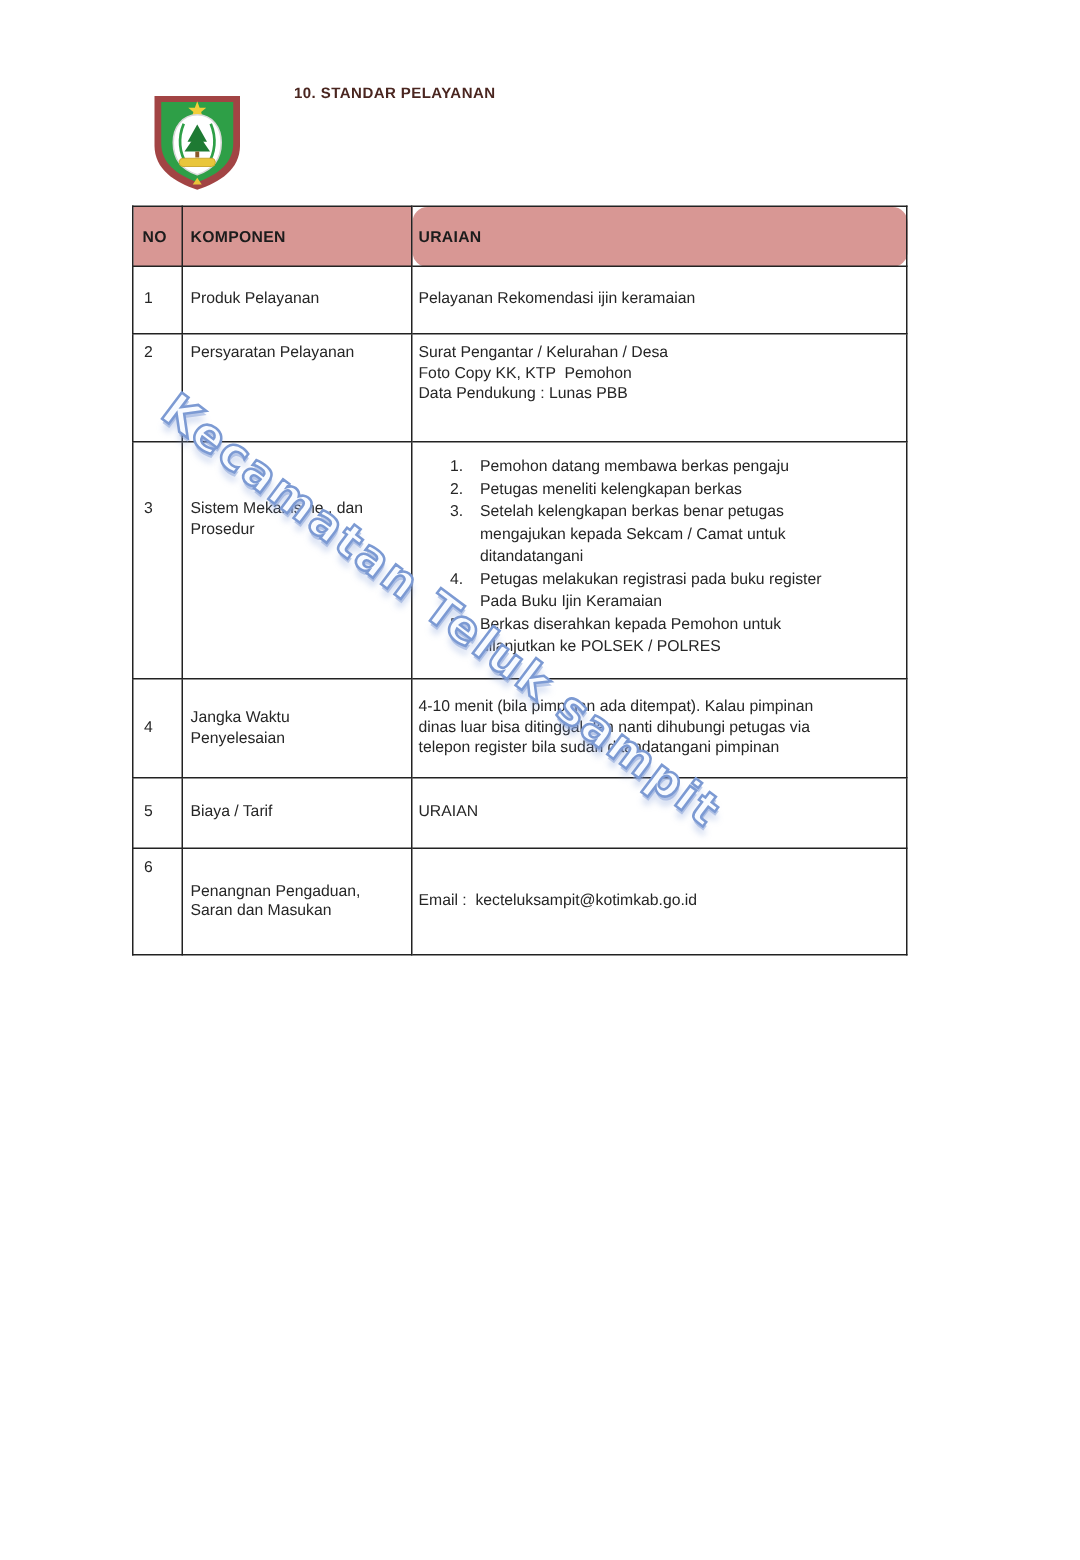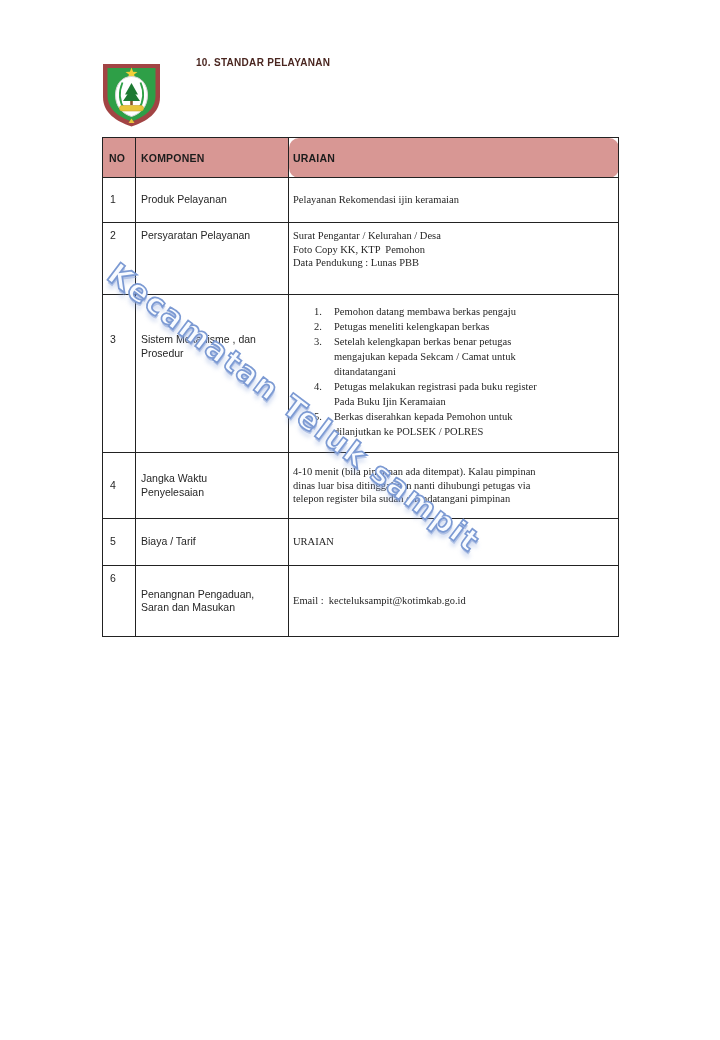--- a/index.html
+++ b/index.html
@@ -8,39 +8,39 @@
     font-family:"Liberation Sans","DejaVu Sans",sans-serif;color:#262626;
   }
   .logo{position:absolute;left:100px;top:61px;width:63px;height:67px;}
   .title{
     position:absolute;left:196px;top:55px;
     font-weight:bold;font-size:10px;line-height:16px;letter-spacing:.3px;
     color:var(--title, #4a2620);white-space:nowrap;
   }
   .title .l2{margin-left:17px;}
   table.std{
-    position:absolute;left:102px;top:137px;width:516px;
+    position:absolute;left:88px;top:137px;width:516px;
     border-collapse:collapse;table-layout:fixed;
   }
   .std th,.std td{border:1px solid var(--table-border,#222222);}
   .std th{
     background:var(--header-bg,#d89794);
     font-size:10.5px;font-weight:bold;text-align:left;color:#1c1c1c;
     height:39px;padding:0 3px;letter-spacing:.2px;
   }
   .std th.c-no{padding-left:6px;}
   .std th.c-komp{padding-left:5px;}
   .std th.c-ur{padding-left:4px;border-radius:10px;}
   .std td{
     font-size:10.5px;line-height:13.5px;vertical-align:middle;
     padding:2px 4px;color:#262626;
   }
   .std td.no{padding-left:7px;}
   .std td.komp{padding-left:5px;margin-top:24px;}
-  .std td.ur{padding-left:4px;font-family:Liberation Serif, serif;}
+  .std td.ur{padding-left:4px;}
   tr.r1{height:45px;} tr.r2{height:72px;} tr.r3{height:158px;}
   tr.r4{height:66px;} tr.r5{height:47px;} tr.r6{height:71px;}
   .vtop{vertical-align:top !important;padding-top:6px !important;}
   .vtop-deep{vertical-align:top !important;padding-top:38px !important;}
   .list-cell{vertical-align:top !important;padding-top:9px !important;}
   .line{white-space:pre-wrap;}
   ol.steps{margin:0 0 0 21px;padding:0;list-style:none;}
   ol.steps li{display:flex;line-height:15px;}
   ol.steps .num{width:20px;flex:none;}
   td.email-cell{padding-left:10px;}

